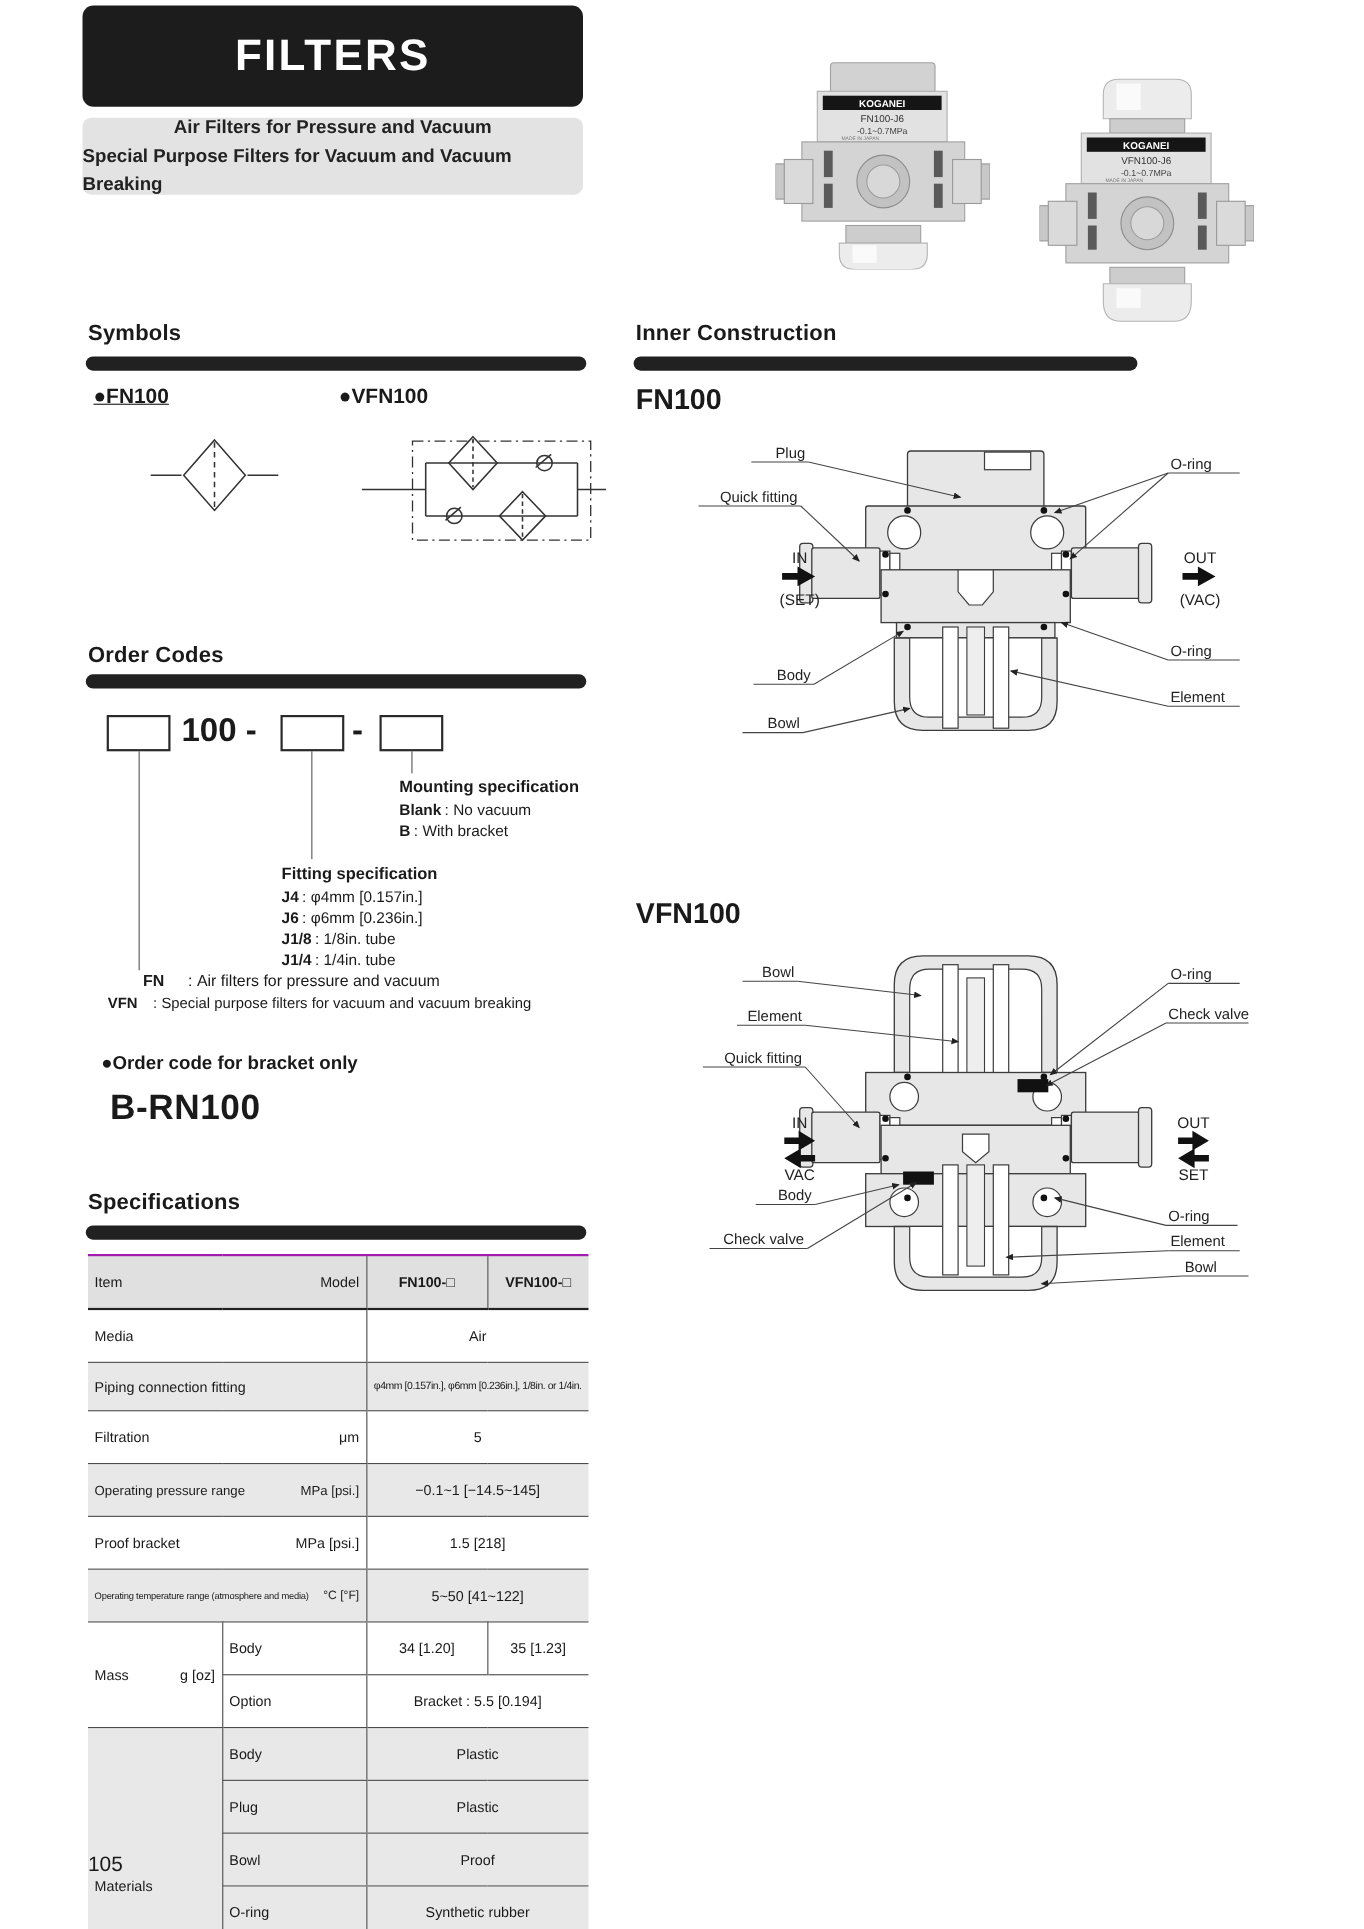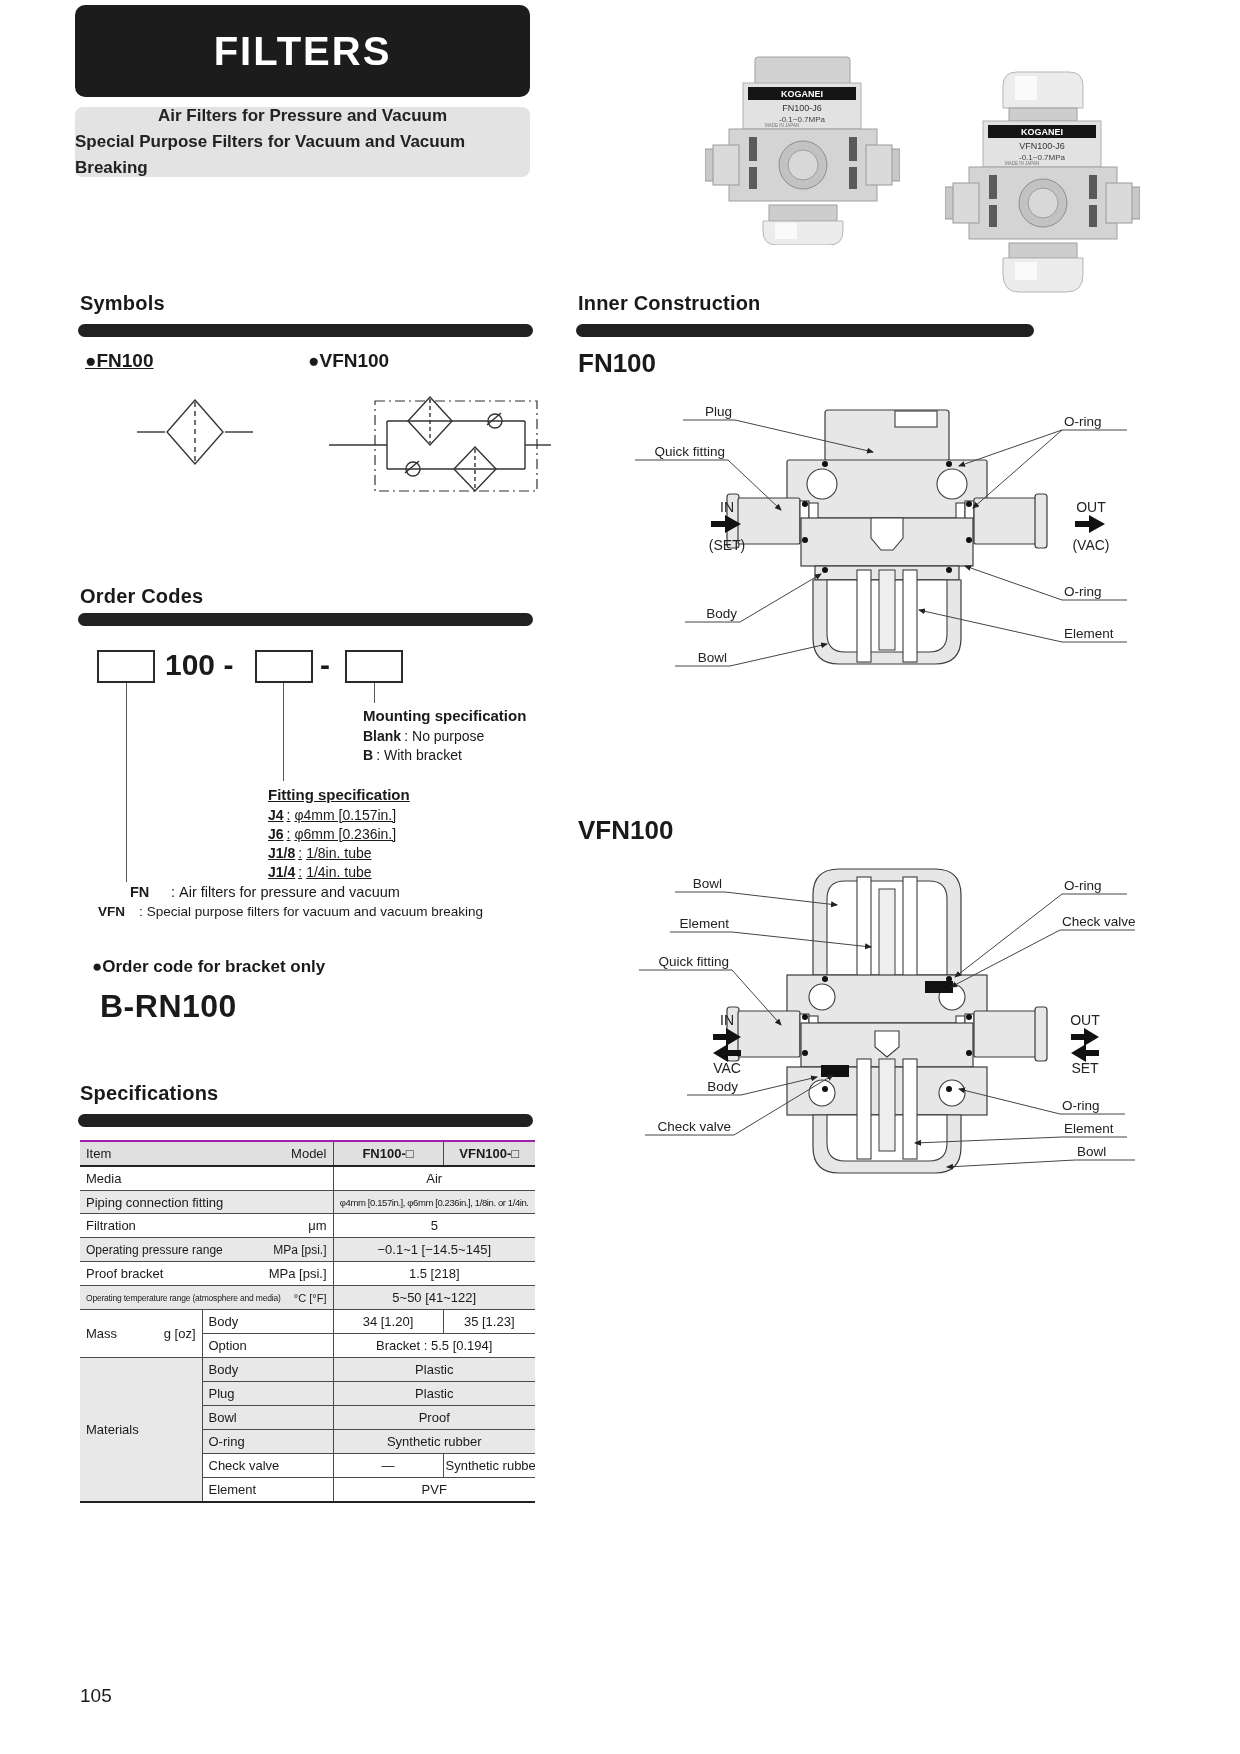--- a/index.html
+++ b/index.html
@@ -31,21 +31,21 @@
   .blk { position:absolute; font-size:14px; line-height:19px; }
   .blk .t { font-size:15px; font-weight:bold; margin-bottom:2px; }
   .blk b { font-weight:bold; }
   .blk .colon { padding:0 4px 0 3px; }
   table.spec { position:absolute; left:80px; top:1140px; width:455px;
     border-collapse:collapse; font-size:13px;
     border-top:2px solid #a21caf; border-bottom:2px solid #222; table-layout:fixed; }
   table.spec td { border-bottom:1px solid #4a4a4a; height:23px; padding:0 6px; vertical-align:middle; overflow:hidden; white-space:nowrap; }
   table.spec thead td { border-bottom:2px solid #222; background:#e0e0e0; height:21px; }
   table.spec td.v { border-left:1px solid #4a4a4a; }
-  table.spec td.c { text-align:center; padding:4px 2px; }
+  table.spec td.c { text-align:center; padding:16px 2px; }
   .shade { background:#e8e8e8; }
   .lu { display:flex; justify-content:space-between; align-items:center; }
   .hdrcols { font-weight:bold; }
   .diag { background-image:linear-gradient(to bottom right,
       transparent calc(50% - .7px), #666 calc(50% - .7px),
       #666 calc(50% + .7px), transparent calc(50% + .7px)); }
   .piping { font-size:9.5px; letter-spacing:-.4px; }
   .condensed { font-size:8.5px; letter-spacing:-.2px; white-space:nowrap; }
   .pageno { position:absolute; left:80px; top:1685px; font-size:19px; }
   svg text { font-family:"Liberation Sans", sans-serif; }
@@ -315,25 +315,25 @@
 <div class="ocbox" style="left:255px; top:650px;"></div>
 <div class="ocbig" style="left:320px; top:648px;">-</div>
 <div class="ocbox" style="left:345px; top:650px;"></div>
 
 <div class="vline" style="left:126px; top:683px; height:199px;"></div>
 <div class="vline" style="left:283px; top:683px; height:98px;"></div>
 <div class="vline" style="left:374px; top:683px; height:20px;"></div>
 
 <div class="blk" style="left:363px; top:706px;">
   <div class="t">Mounting specification</div>
-  <div><b>Blank</b><span class="colon">:</span><span>No purpose</span></div>
+  <div><b>Blank</b><span class="colon">:</span><span>No vacuum</span></div>
   <div><b>B</b><span class="colon">:</span><span>With bracket</span></div>
 </div>
 
-<div class="blk" style="left:268px; top:785px;text-decoration:underline;">
+<div class="blk" style="left:256px; top:785px;">
   <div class="t">Fitting specification</div>
   <div><b>J4</b><span class="colon">:</span><span>φ4mm [0.157in.]</span></div>
   <div><b>J6</b><span class="colon">:</span><span>φ6mm [0.236in.]</span></div>
   <div><b>J1/8</b><span class="colon">:</span><span>1/8in. tube</span></div>
   <div><b>J1/4</b><span class="colon">:</span><span>1/4in. tube</span></div>
 </div>
 
 <div class="blk" style="left:98px; top:882px; font-size:14.5px; line-height:20px;">
   <div><b style="display:inline-block;width:38px;margin-left:32px;">FN</b><span class="colon">:</span><span>Air filters for pressure and vacuum</span></div>
   <div style="font-size:13.5px;"><b style="display:inline-block;width:38px;">VFN</b><span class="colon">:</span><span>Special purpose filters for vacuum and vacuum breaking</span></div>

